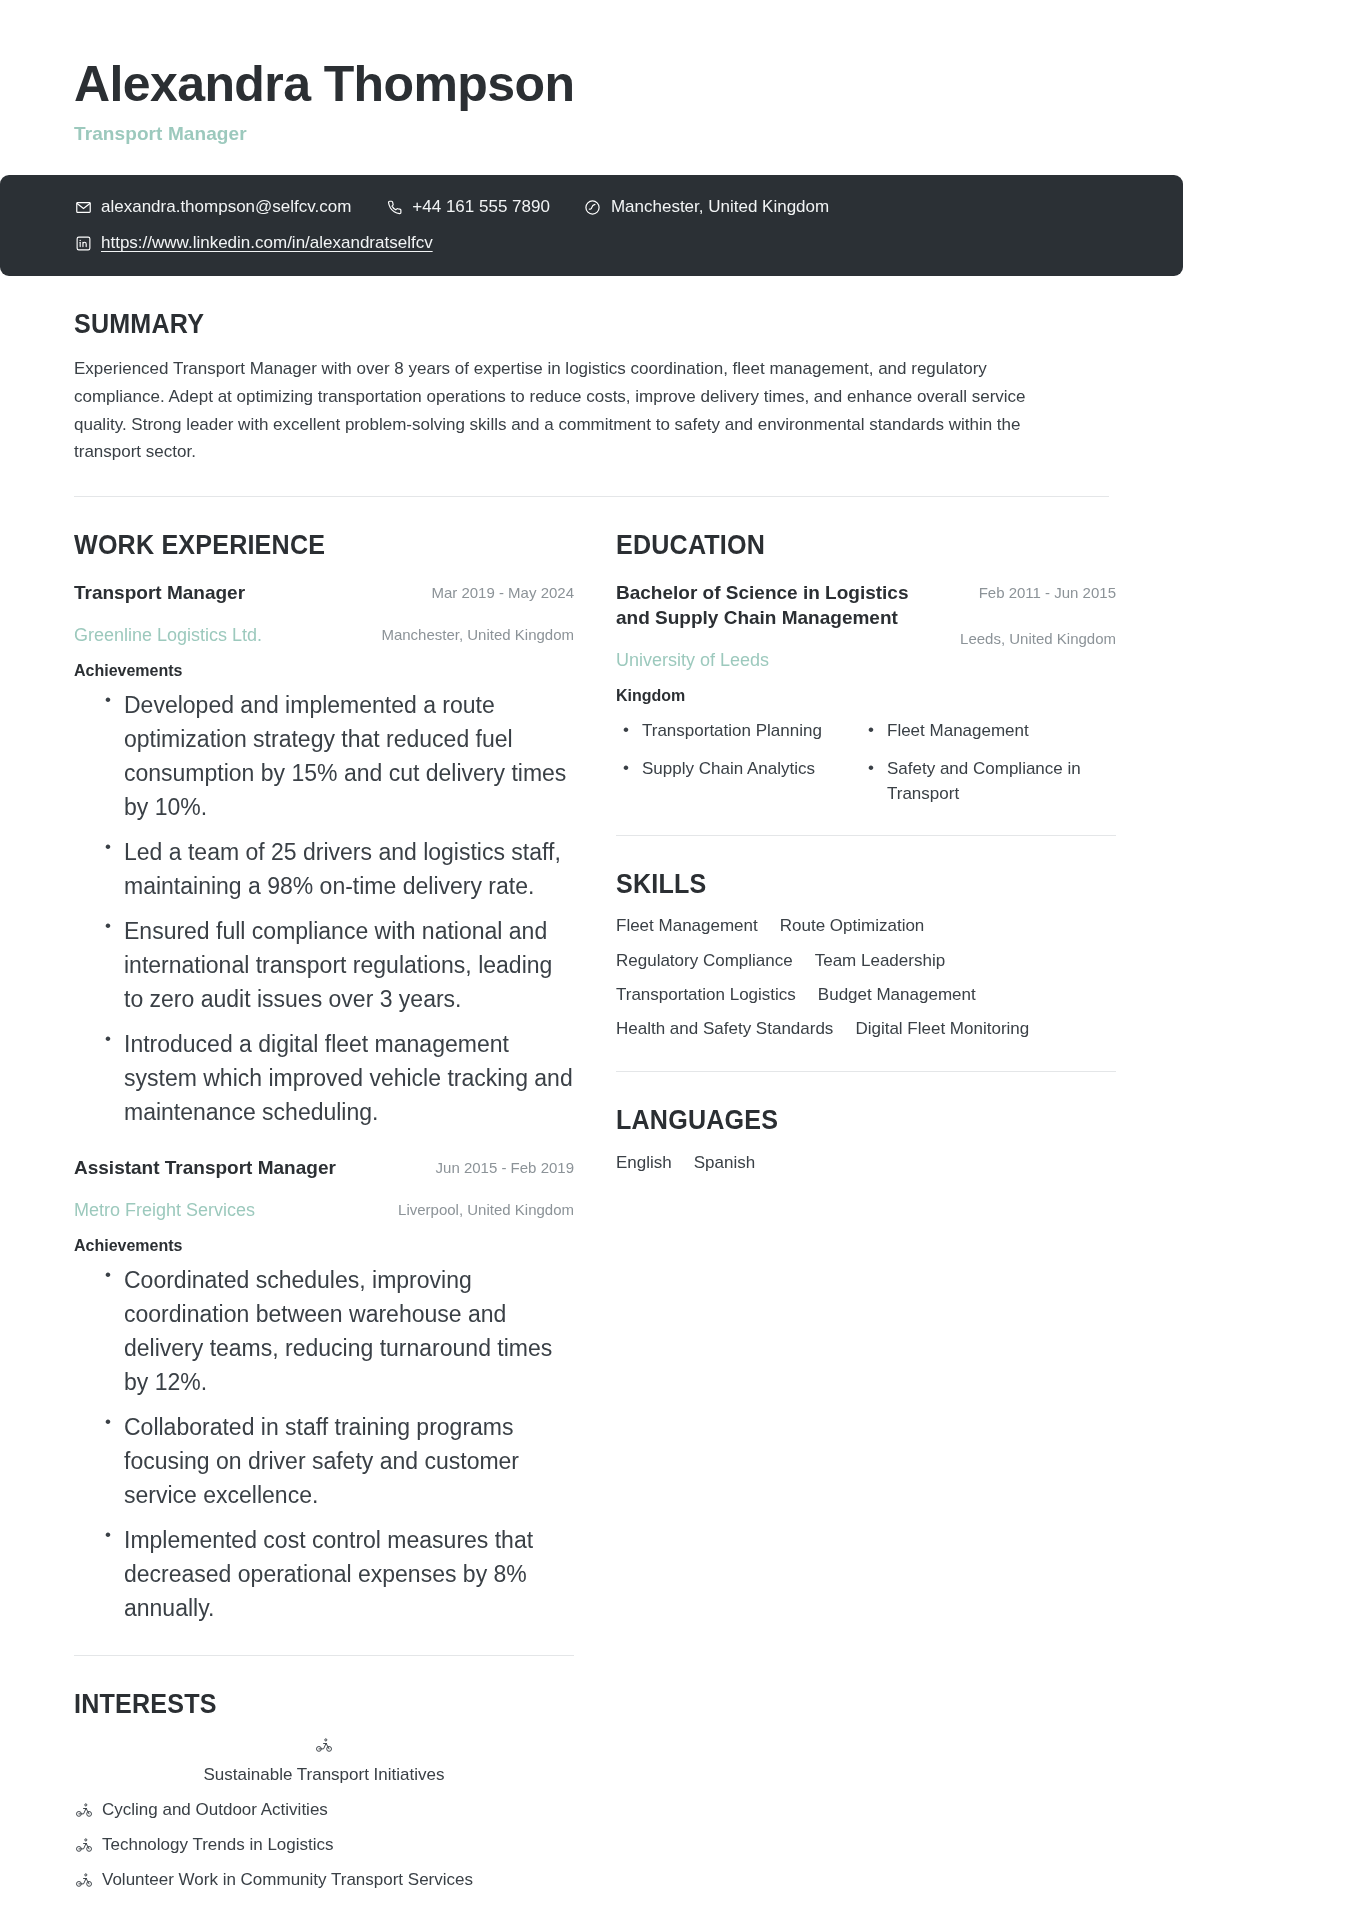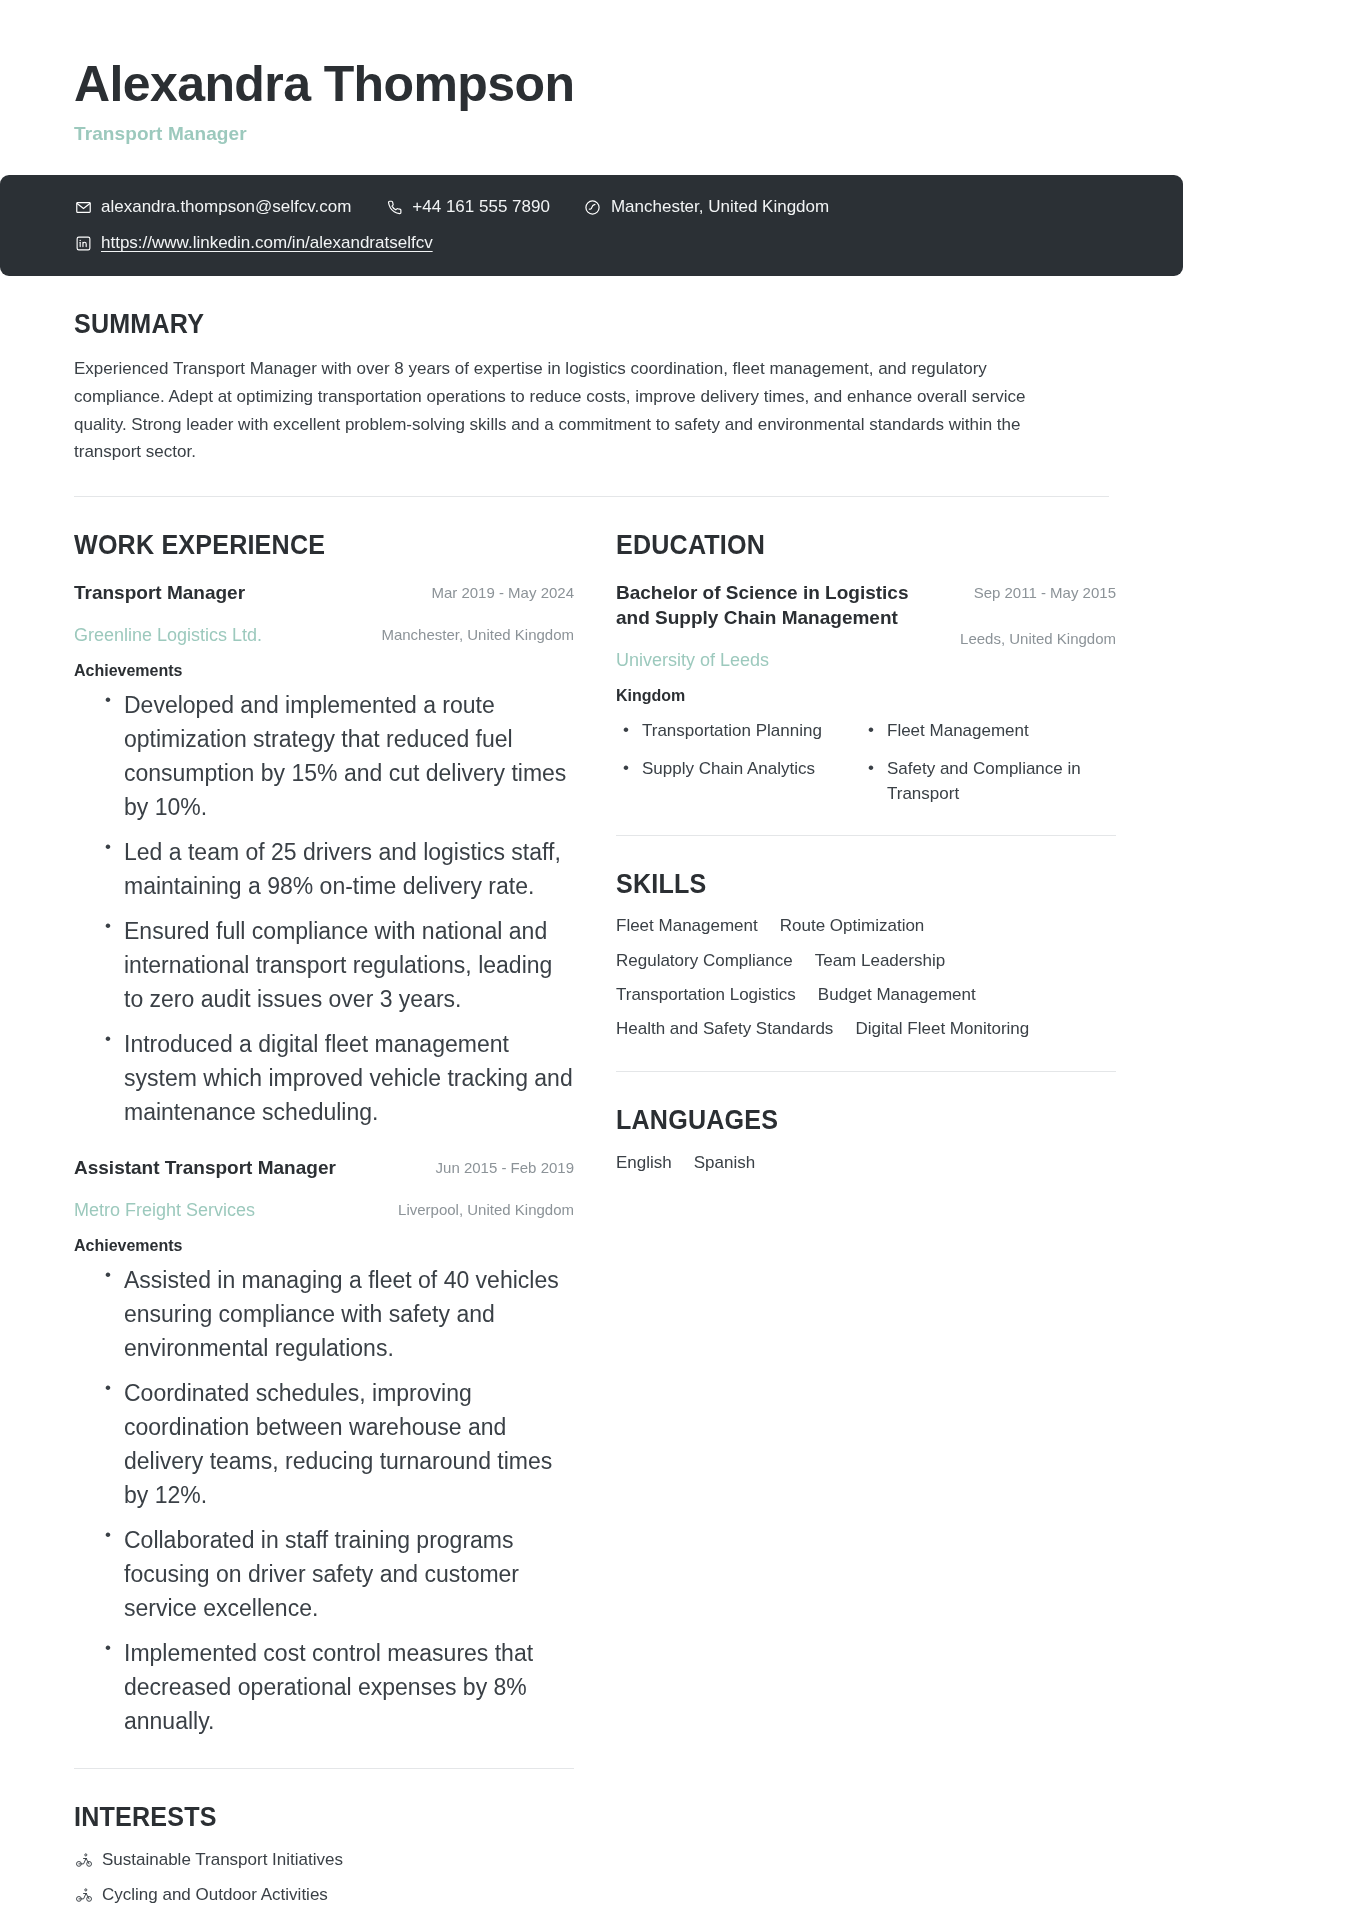--- a/index.html
+++ b/index.html
@@ -232,21 +232,21 @@
   .interest-list { margin-top: 16px; }
   .interest-item {
     display: flex;
     align-items: center;
     gap: 9px;
     font-size: 17px;
     line-height: 1.3;
     color: #3a4046;
     margin-top: 13px;
   }
-  .interest-item:first-child { margin-top: 0; }
+  .interest-item:first-child { margin-top: 0; flex-direction: column; }
   .interest-item .ic {
     display: inline-flex;
     width: 19px;
     height: 19px;
     flex: 0 0 19px;
     align-items: center;
     justify-content: center;
   }
   .interest-item .ic svg { display: block; }
 
@@ -353,21 +353,20 @@
                 <div class="entry-role">Assistant Transport Manager</div>
                 <div class="entry-org">Metro Freight Services</div>
               </div>
               <div class="entry-meta">
                 <div class="entry-date">Jun 2015 - Feb 2019</div>
                 <div class="entry-loc tight">Liverpool, United Kingdom</div>
               </div>
             </div>
             <div class="sublabel">Achievements</div>
             <ul class="bullets">
-              <li>Assisted in managing a fleet of 40 vehicles ensuring compliance with safety and environmental regulations.</li>
               <li>Coordinated schedules, improving coordination between warehouse and delivery teams, reducing turnaround times by 12%.</li>
               <li>Collaborated in staff training programs focusing on driver safety and customer service excellence.</li>
               <li>Implemented cost control measures that decreased operational expenses by 8% annually.</li>
             </ul>
           </div>
         </div>
 
         <div class="left-divider"></div>
 
         <div class="section">
@@ -435,21 +434,21 @@
         <div class="section">
           <div class="section-title">EDUCATION</div>
 
           <div class="entry">
             <div class="entry-grid">
               <div class="entry-main">
                 <div class="entry-role">Bachelor of Science in Logistics and Supply Chain Management</div>
                 <div class="entry-org">University of Leeds</div>
               </div>
               <div class="entry-meta">
-                <div class="entry-date">Sep 2011 - May 2015</div>
+                <div class="entry-date">Feb 2011 - Jun 2015</div>
                 <div class="entry-loc">Leeds, United Kingdom</div>
               </div>
             </div>
 
             <div class="sublabel">Kingdom</div>
             <div class="courses-grid">
               <div class="course-item">Transportation Planning</div>
               <div class="course-item">Fleet Management</div>
               <div class="course-item">Supply Chain Analytics</div>
               <div class="course-item">Safety and Compliance in Transport</div>

